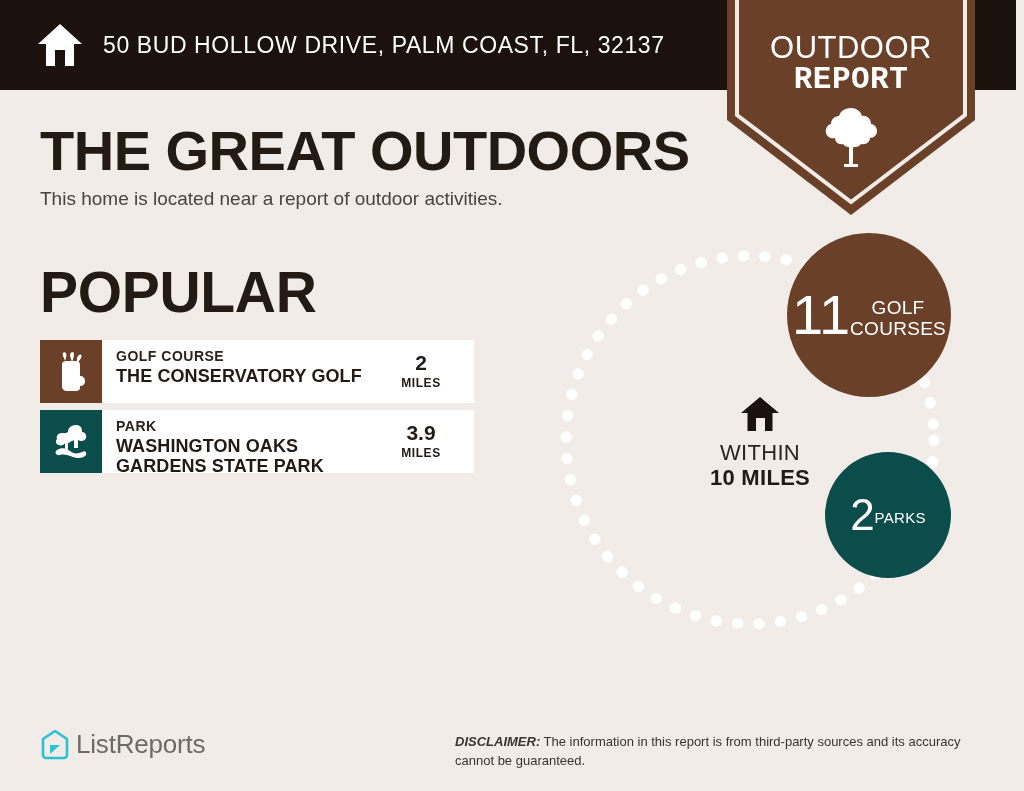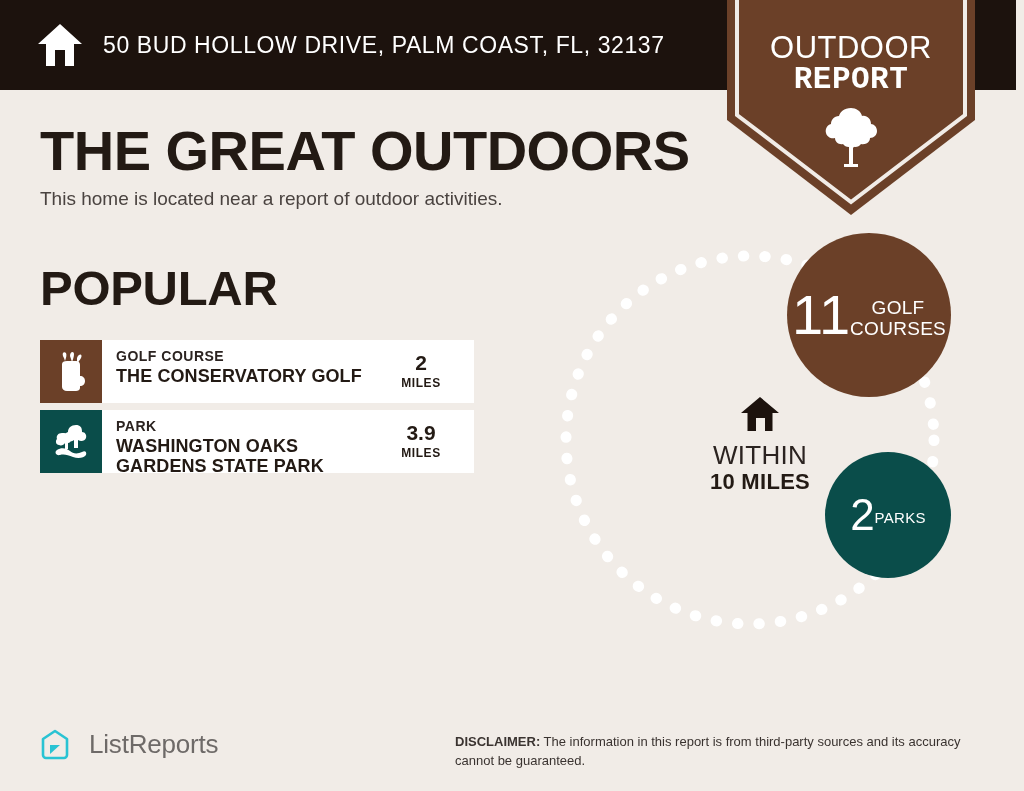--- a/index.html
+++ b/index.html
@@ -76,21 +76,21 @@
     left: 40px; top: 188px;
     font-size: 19px;
     color: #4A4340;
     font-weight: 400;
   }
 
   
   .popular-title {
     position: absolute;
     left: 40px; top: 264px;
-    font-size: 49px;
+    font-size: 57px;
     font-weight: 700;
     color: #231A14;
     letter-spacing: -0.3px;
     line-height: 1;
   }
 
   .poi-list {
     position: absolute;
     left: 40px; top: 340px;
     width: 434px;
@@ -161,21 +161,21 @@
     width: 380px; height: 380px;
   }
   .center-mark {
     position: absolute;
     left: 140px; top: 170px;
     width: 160px;
     text-align: center;
   }
   .center-home-icon { width: 42px; height: 38px; display: block; margin: 0 auto 8px; }
   .center-line-1 {
-    font-size: 26px;
+    font-size: 22px;
     font-weight: 400;
     color: #2B2320;
     letter-spacing: 0.3px;
     line-height: 1.12;
   }
   .center-line-2 {
     font-size: 22px;
     font-weight: 700;
     color: #231A14;
     letter-spacing: 0.3px;
@@ -215,38 +215,37 @@
   }
   .bubble-parks .stat-value { font-size: 44px; }
   .bubble-parks .stat-label { font-size: 15px; margin-top: 6px; }
 
   
   .footer-logo {
     position: absolute;
     left: 40px; top: 728px;
     display: flex;
     align-items: center;
-    gap: 13px;
   }
   .footer-logo-mark { width: 30px; height: 32px; margin-right: 6px; }
   .footer-logo-text {
     font-size: 26px;
     color: #6E6A68;
     font-weight: 400;
     letter-spacing: -0.2px;
   }
   .disclaimer {
     position: absolute;
     left: 455px; top: 733px;
     width: 525px;
     font-size: 13px;
     line-height: 1.45;
     color: #3A3330;
   }
-  .disclaimer b { font-weight: 700; }
+  .disclaimer b { font-weight: 700; font-style: italic; }
 </style>
 </head>
 <body>
 
 <div class="header-bar">
   <svg class="header-home-icon" viewBox="0 0 48 46">
     <path d="M24 2 L46 22 L38 22 L38 44 L29 44 L29 28 L19 28 L19 44 L10 44 L10 22 L2 22 Z" fill="#FFFFFF"></path>
   </svg>
   <div class="header-address">50 BUD HOLLOW DRIVE, PALM COAST, FL, 32137</div>
 </div>

